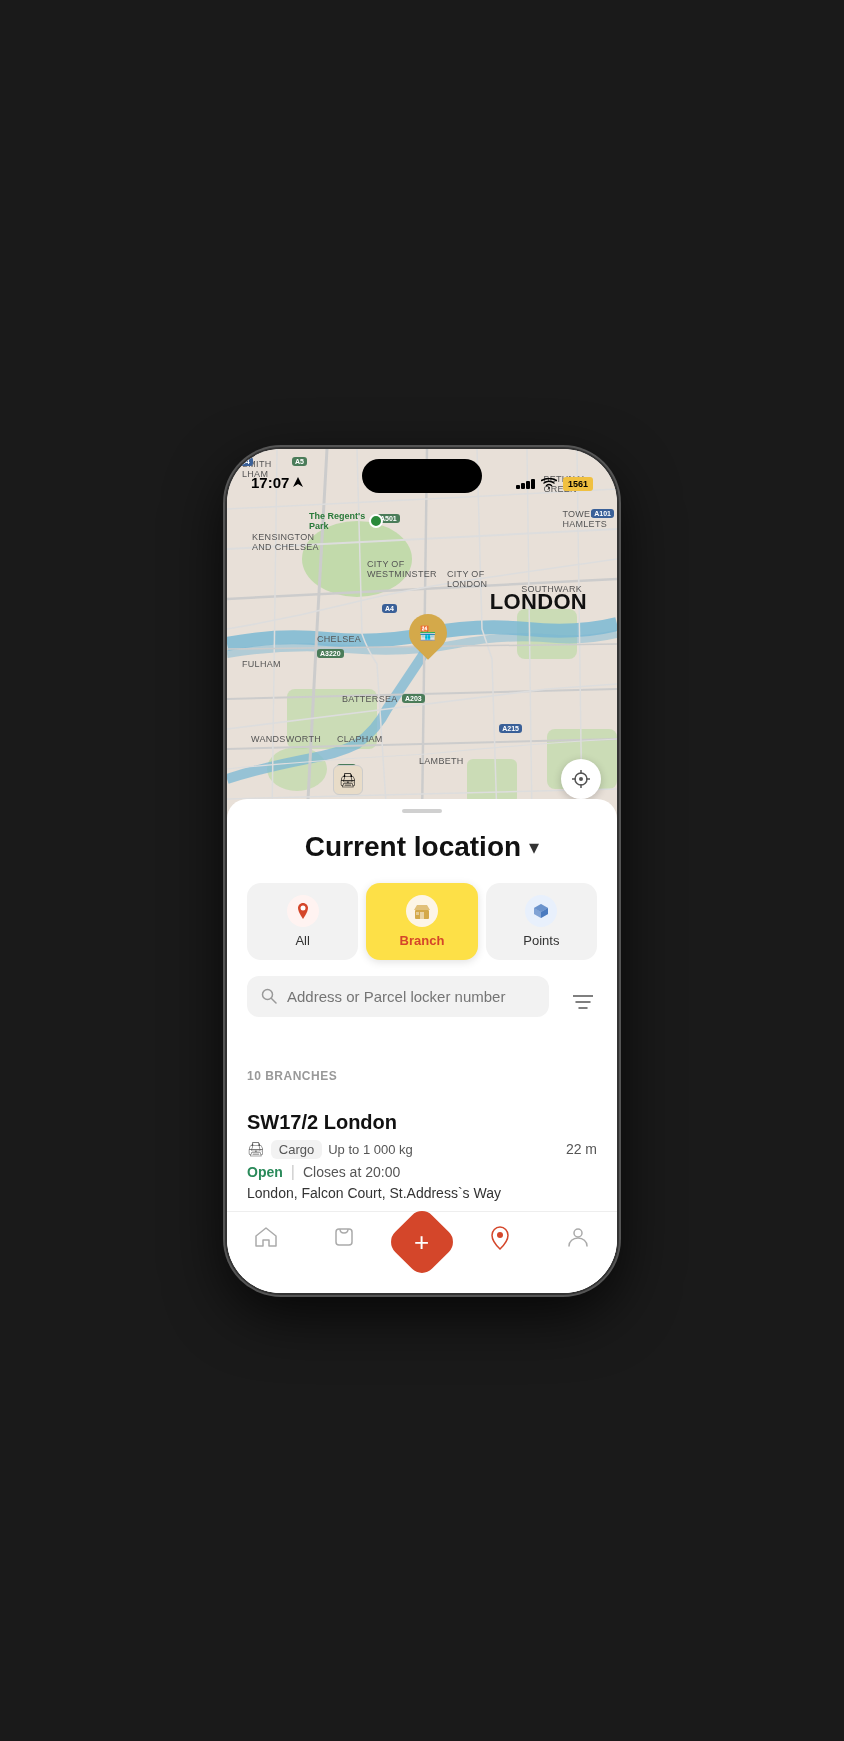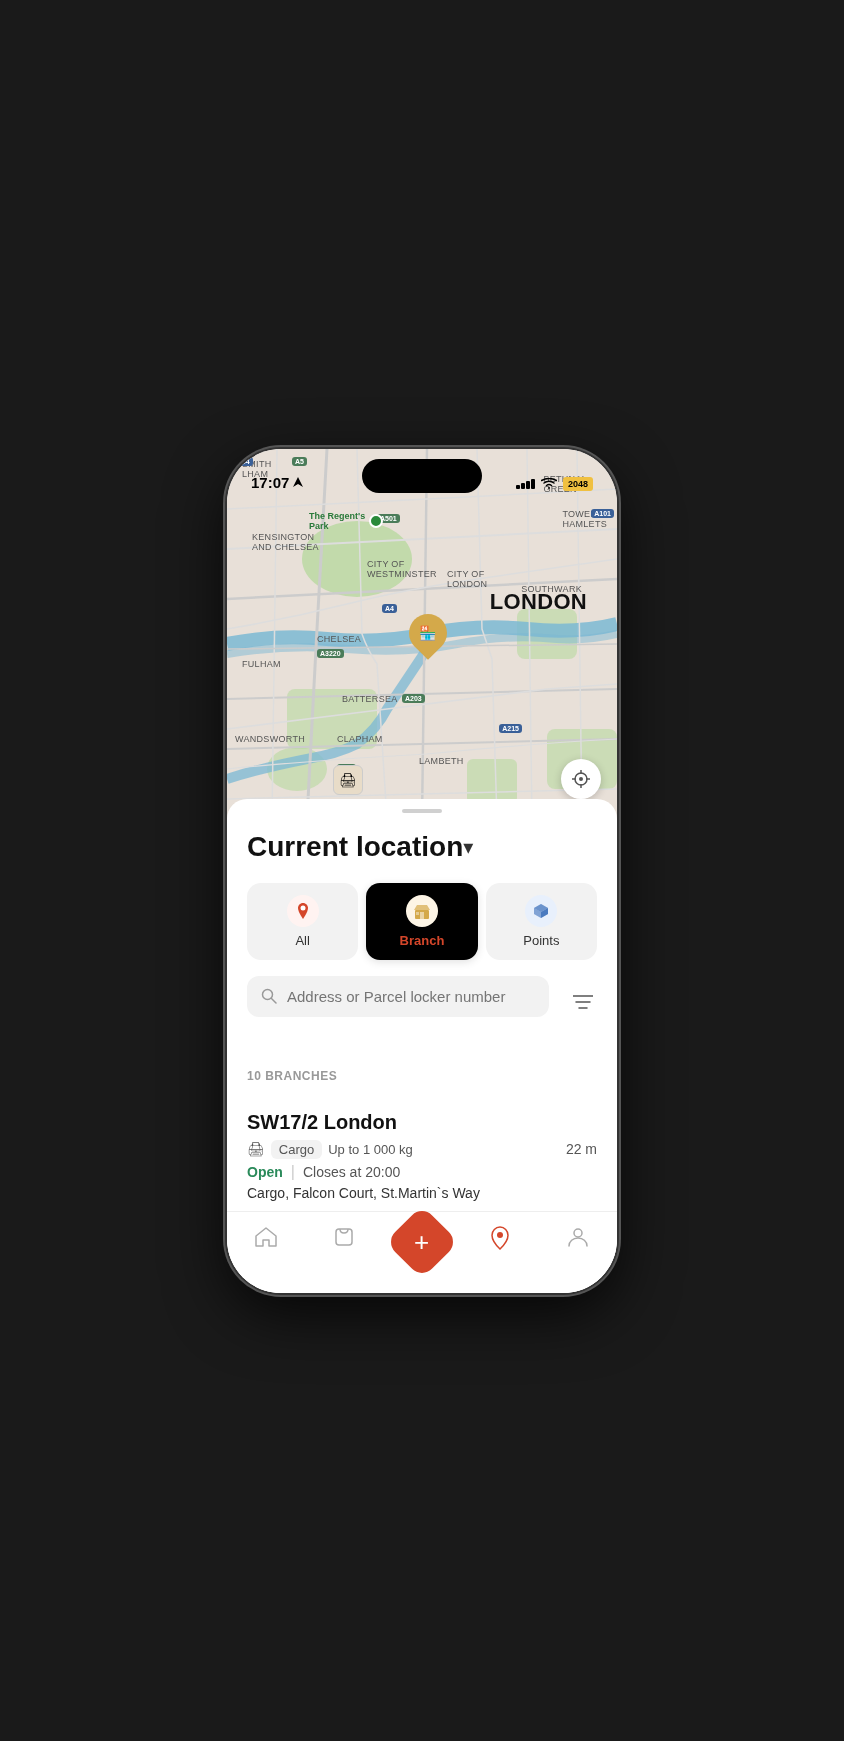--- a/index.html
+++ b/index.html
@@ -178,21 +178,23 @@
     .sheet-content {
       flex: 1;
       overflow-y: auto;
       padding: 0 20px;
     }
 
     
     .location-header {
       display: flex;
       align-items: center;
+      gap: 8px;
       padding: 12px 0 16px;
+      justify-content: center;
     }
 
     .location-title {
       font-size: 28px;
       font-weight: 700;
       color: #111;
     }
 
     .chevron-down {
       color: #333;
@@ -212,21 +214,21 @@
       flex-direction: column;
       align-items: center;
       gap: 6px;
       padding: 12px 8px;
       border-radius: 14px;
       cursor: pointer;
       background: #f2f2f2;
     }
 
     .filter-tab.active {
-      background: #000000;
+      background: #fde047;
       box-shadow: 0 2px 8px rgba(0,0,0,0.12);
     }
 
     .tab-icon {
       width: 32px;
       height: 32px;
       border-radius: 50%;
       display: flex;
       align-items: center;
       justify-content: center;
@@ -459,21 +461,21 @@
         </div>
 
         <svg width="16" height="12" viewBox="0 0 16 12">
           <path d="M8 10 L8 10" stroke="#000" stroke-width="2" stroke-linecap="round"></path>
           <path d="M5.5 7.5 Q8 5.5 10.5 7.5" stroke="#000" stroke-width="1.5" fill="none" stroke-linecap="round"></path>
           <path d="M3 5 Q8 1.5 13 5" stroke="#000" stroke-width="1.5" fill="none" stroke-linecap="round"></path>
           <path d="M0.5 2.5 Q8 -1.5 15.5 2.5" stroke="#000" stroke-width="1.5" fill="none" stroke-linecap="round"></path>
         </svg>
 
         <div style="display:flex;align-items:center;background:#f0c040;border-radius:3px;padding:2px 5px;font-size:9px;font-weight:700;color:#000;">
-          <span>2048</span>
+          <span>1561</span>
         </div>
       </div>
     </div>
 
     <div class="map-container">
       <div class="map-bg">
 
         <svg class="map-svg" viewBox="0 0 390 370" xmlns="http://www.w3.org/2000/svg">
 
           <ellipse cx="130" cy="110" rx="55" ry="38" fill="#b8d8a0" opacity="0.8"></ellipse>
@@ -515,21 +517,21 @@
         <div class="map-label" style="top:25px;right:30px;">BETHNAL<br>GREEN</div>
         <div class="map-label" style="top:60px;right:10px;">TOWER<br>HAMLETS</div>
         <div class="map-label" style="top:120px;left:220px;">CITY OF<br>LONDON</div>
         <div class="map-label" style="top:83px;left:25px;">KENSINGTON<br>AND CHELSEA</div>
         <div class="map-label" style="top:110px;left:140px;">CITY OF<br>WESTMINSTER</div>
         <div class="map-label" style="top:135px;right:35px;">SOUTHWARK</div>
         <div class="map-label" style="top:185px;left:90px;">CHELSEA</div>
         <div class="map-label" style="top:210px;left:15px;">FULHAM</div>
         <div class="map-label" style="top:10px;left:15px;">SMITH<br>LHAM</div>
         <div class="map-label" style="top:245px;left:115px;">BATTERSEA</div>
-        <div class="map-label" style="top:285px;left:8px;">WANDSWORTH</div>
+        <div class="map-label" style="top:285px;left:24px;">WANDSWORTH</div>
         <div class="map-label" style="top:295px;left:192px;margin-top:12px;">LAMBETH</div>
         <div class="map-label" style="top:285px;left:110px;">CLAPHAM</div>
 
         <div class="road-badge" style="top:8px;left:65px;">A5</div>
         <div class="road-badge road-badge-blue" style="top:8px;left:3px;">A404</div>
         <div class="road-badge" style="top:65px;left:150px;">A501</div>
         <div class="road-badge road-badge-blue" style="top:30px;left:230px;">A1</div>
         <div class="road-badge road-badge-blue" style="top:155px;left:155px;">A4</div>
         <div class="road-badge" style="top:200px;left:90px;">A3220</div>
         <div class="road-badge" style="top:245px;left:175px;">A203</div>
@@ -642,21 +644,21 @@
               <span class="branch-type-tag">Cargo</span>
               <span class="branch-capacity">Up to 1 000 kg</span>
             </div>
             <span class="branch-distance">22 m</span>
           </div>
           <div class="branch-hours">
             <span class="open-badge">Open</span>
             <span class="separator">|</span>
             <span class="closes-time">Closes at 20:00</span>
           </div>
-          <div class="branch-address">Cargo, Falcon Court, St.Martin`s Way</div>
+          <div class="branch-address">London, Falcon Court, St.Address`s Way</div>
         </div>
       </div>
 
       <div class="bottom-nav">
         <div class="nav-item">
           <svg width="24" height="22" viewBox="0 0 24 22">
             <path d="M2 10 L12 2 L22 10 L22 20 L15 20 L15 14 L9 14 L9 20 L2 20 Z" stroke="#aaa" stroke-width="1.5" fill="none" stroke-linejoin="round"></path>
           </svg>
         </div>
 

